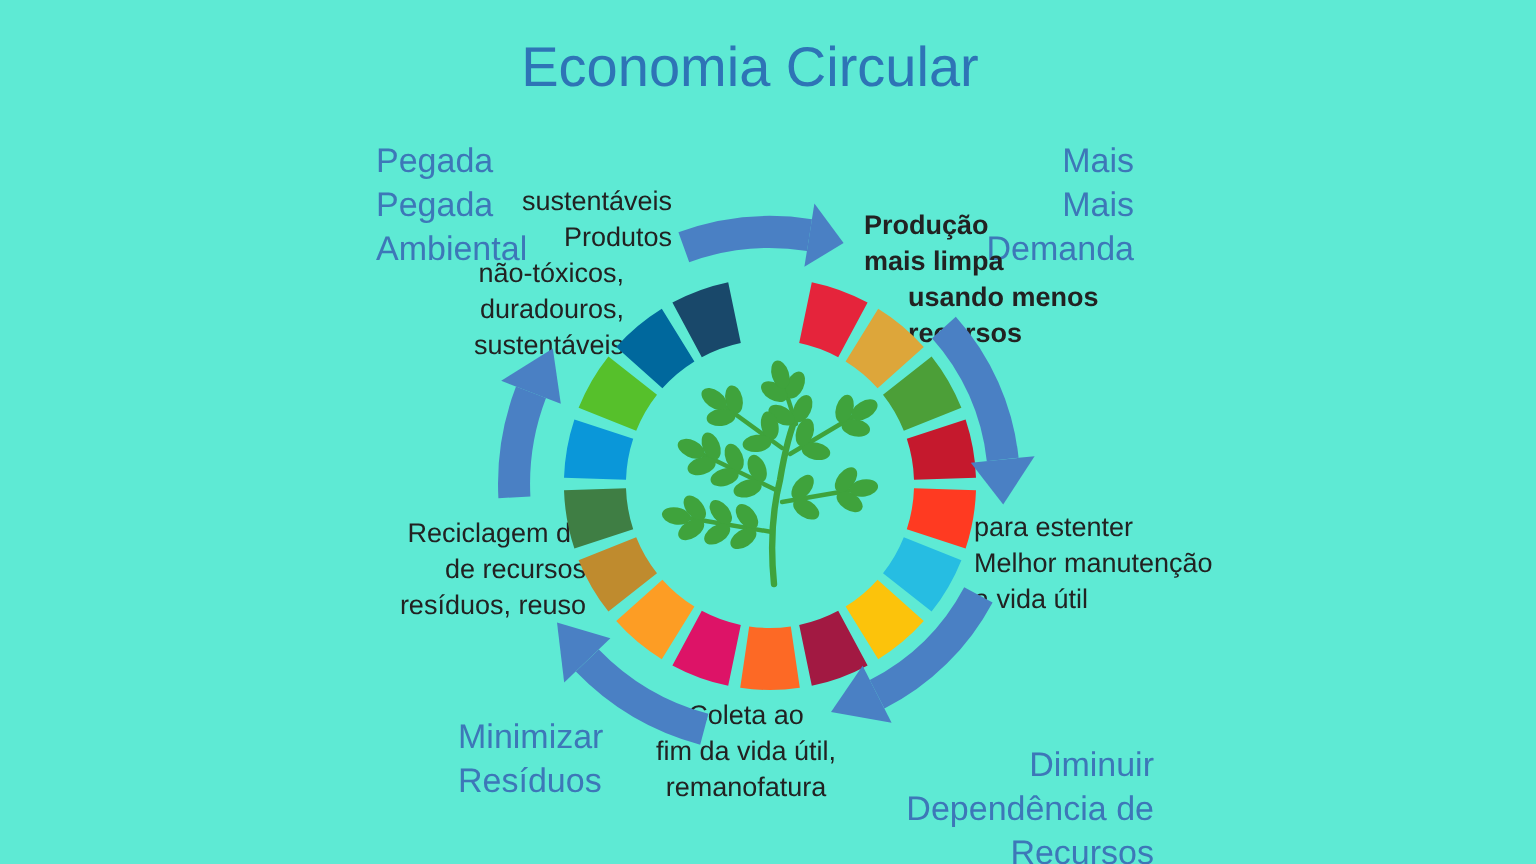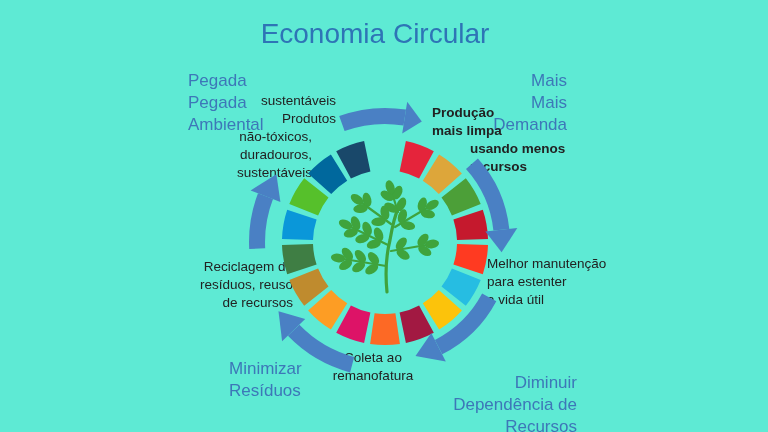--- a/index.html
+++ b/index.html
@@ -10,21 +10,21 @@
   .txt{position:absolute;white-space:nowrap;}
   .blue{color:#3D77B8;font-size:17px;line-height:22px;font-weight:400;}
   .dark{color:#222;font-size:13.5px;line-height:18px;font-weight:400;}
   .p-tl{left:188px;top:70px;text-align:left;}
   .p-tr{right:201px;top:70px;text-align:right;}
   .p-br{right:191px;top:344px;text-align:right;}
   .p-bl{left:193px;top:358px;text-align:left;}
   .s-tl{right:432px;top:92px;text-align:right;}
   .s-tl div:nth-child(n+3){margin-right:24px;}
   .s-tr{left:432px;top:104px;text-align:left;font-weight:bold;}
-  .s-tr div:nth-child(n+3){margin-left:38px;}
+  .s-tr div:nth-child(n+3){margin-left:22px;}
   .s-r{left:487px;top:255px;text-align:left;}
   .s-b{left:298px;top:349px;width:150px;text-align:center;}
   .s-l{right:475px;top:258px;text-align:right;}
   .diagram-svg{position:absolute;left:235px;top:95px;width:300px;height:290px;}
 </style>
 </head>
 <body style="background: rgb(255, 255, 255);">
 
 <div class="canvas">
 
@@ -57,32 +57,33 @@
       <div>duradouros,</div>
       <div>sustentáveis</div>
     </div>
   <div class="txt dark s-tr" style="color: rgb(34, 34, 34);">
       <div>Produção</div>
       <div>mais limpa</div>
       <div>usando menos</div>
       <div>recursos</div>
     </div>
   <div class="txt dark s-r" style="color: rgb(34, 34, 34);">
+      <div>para estenter</div>
       <div>Melhor manutenção</div>
-      <div>para estenter</div>
       <div>a vida útil</div>
     </div>
   <div class="txt dark s-b" style="color: rgb(34, 34, 34);">
       <div>Coleta ao</div>
+      <div>fim da vida útil,</div>
       <div>remanofatura</div>
     </div>
   <div class="txt dark s-l" style="color: rgb(34, 34, 34);">
       <div>Reciclagem de</div>
+      <div>de recursos</div>
       <div>resíduos, reuso</div>
-      <div>de recursos</div>
     </div>
 
   <svg class="diagram-svg" viewBox="235 95 300 290">
     <g id="ring-group">
         <path d="M405.9 141.1 A103 103 0 0 1 433.8 151.3 L419.1 178.6 A72 72 0 0 0 399.6 171.5 Z" fill="#E5243B"></path>
         <path d="M439.1 154.4 A103 103 0 0 1 461.9 173.5 L438.8 194.1 A72 72 0 0 0 422.8 180.7 Z" fill="#DDA63A"></path>
         <path d="M465.8 178.2 A103 103 0 0 1 480.7 203.9 L451.9 215.4 A72 72 0 0 0 441.5 197.4 Z" fill="#4C9F38"></path>
         <path d="M482.8 209.7 A103 103 0 0 1 488.0 238.9 L457.0 239.9 A72 72 0 0 0 453.4 219.4 Z" fill="#C5192D"></path>
         <path d="M488.0 245.1 A103 103 0 0 1 482.8 274.3 L453.4 264.6 A72 72 0 0 0 457.0 244.1 Z" fill="#FF3A21"></path>
         <path d="M480.7 280.1 A103 103 0 0 1 465.8 305.8 L441.5 286.6 A72 72 0 0 0 451.9 268.6 Z" fill="#26BDE2"></path>

